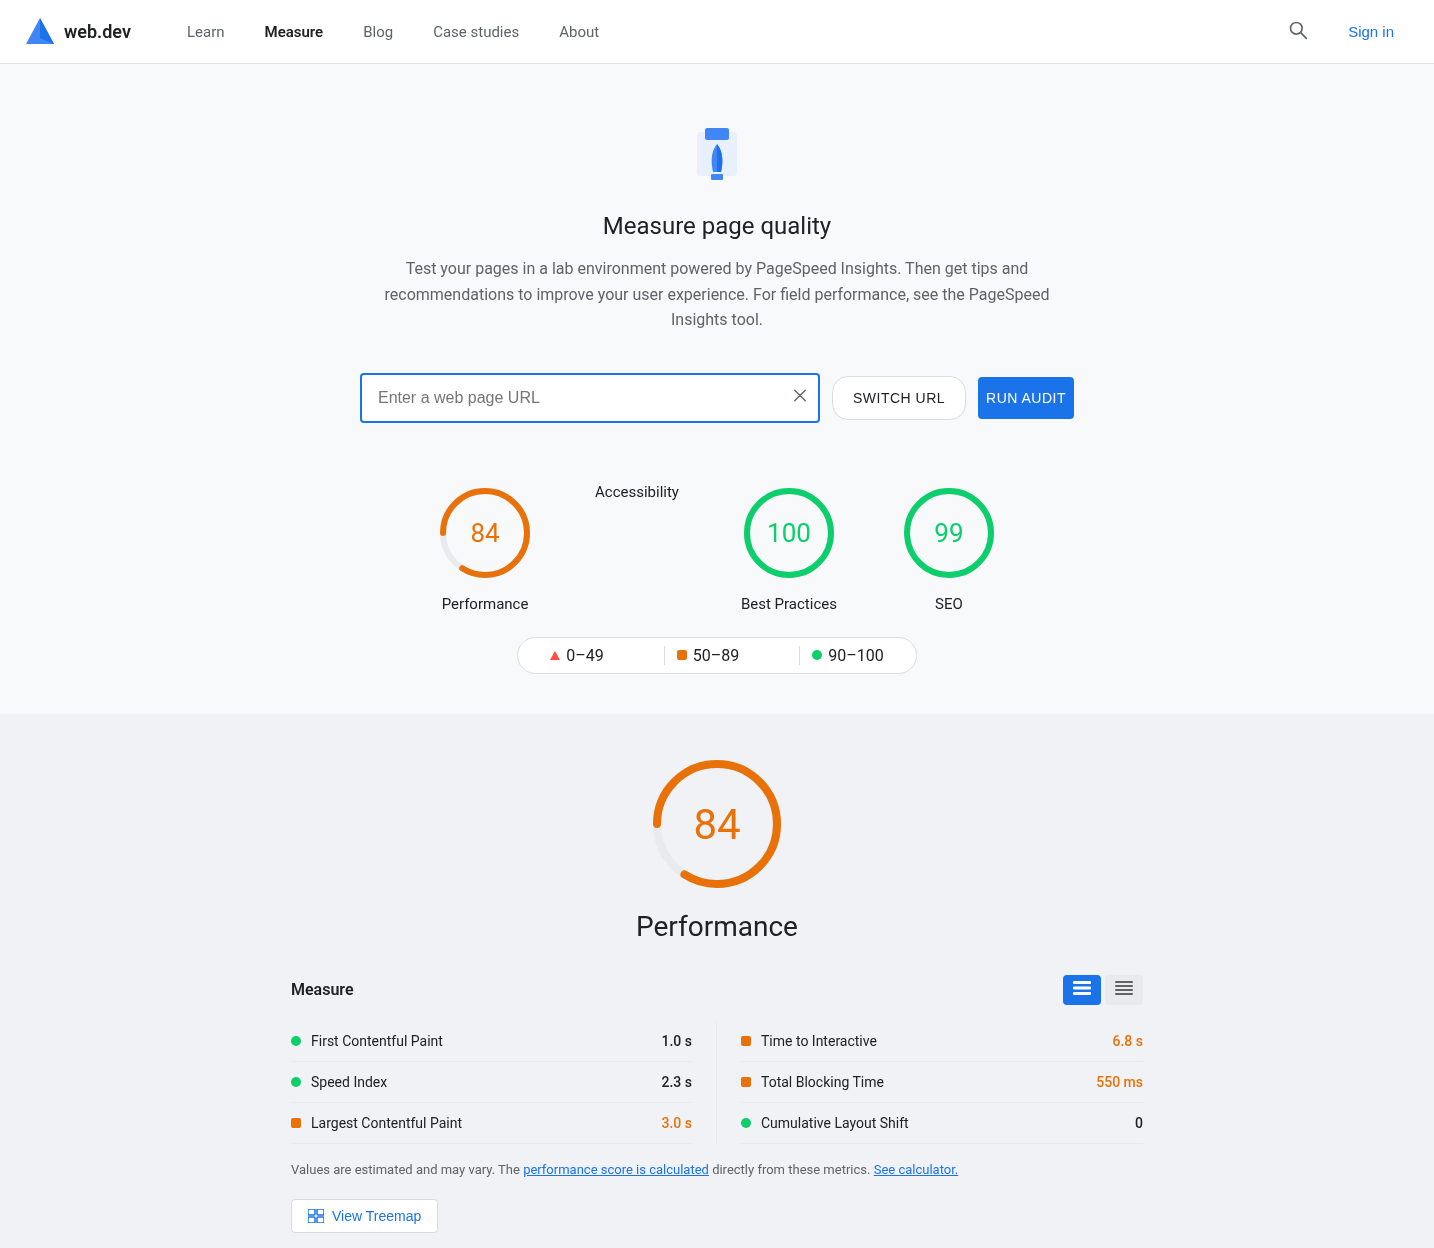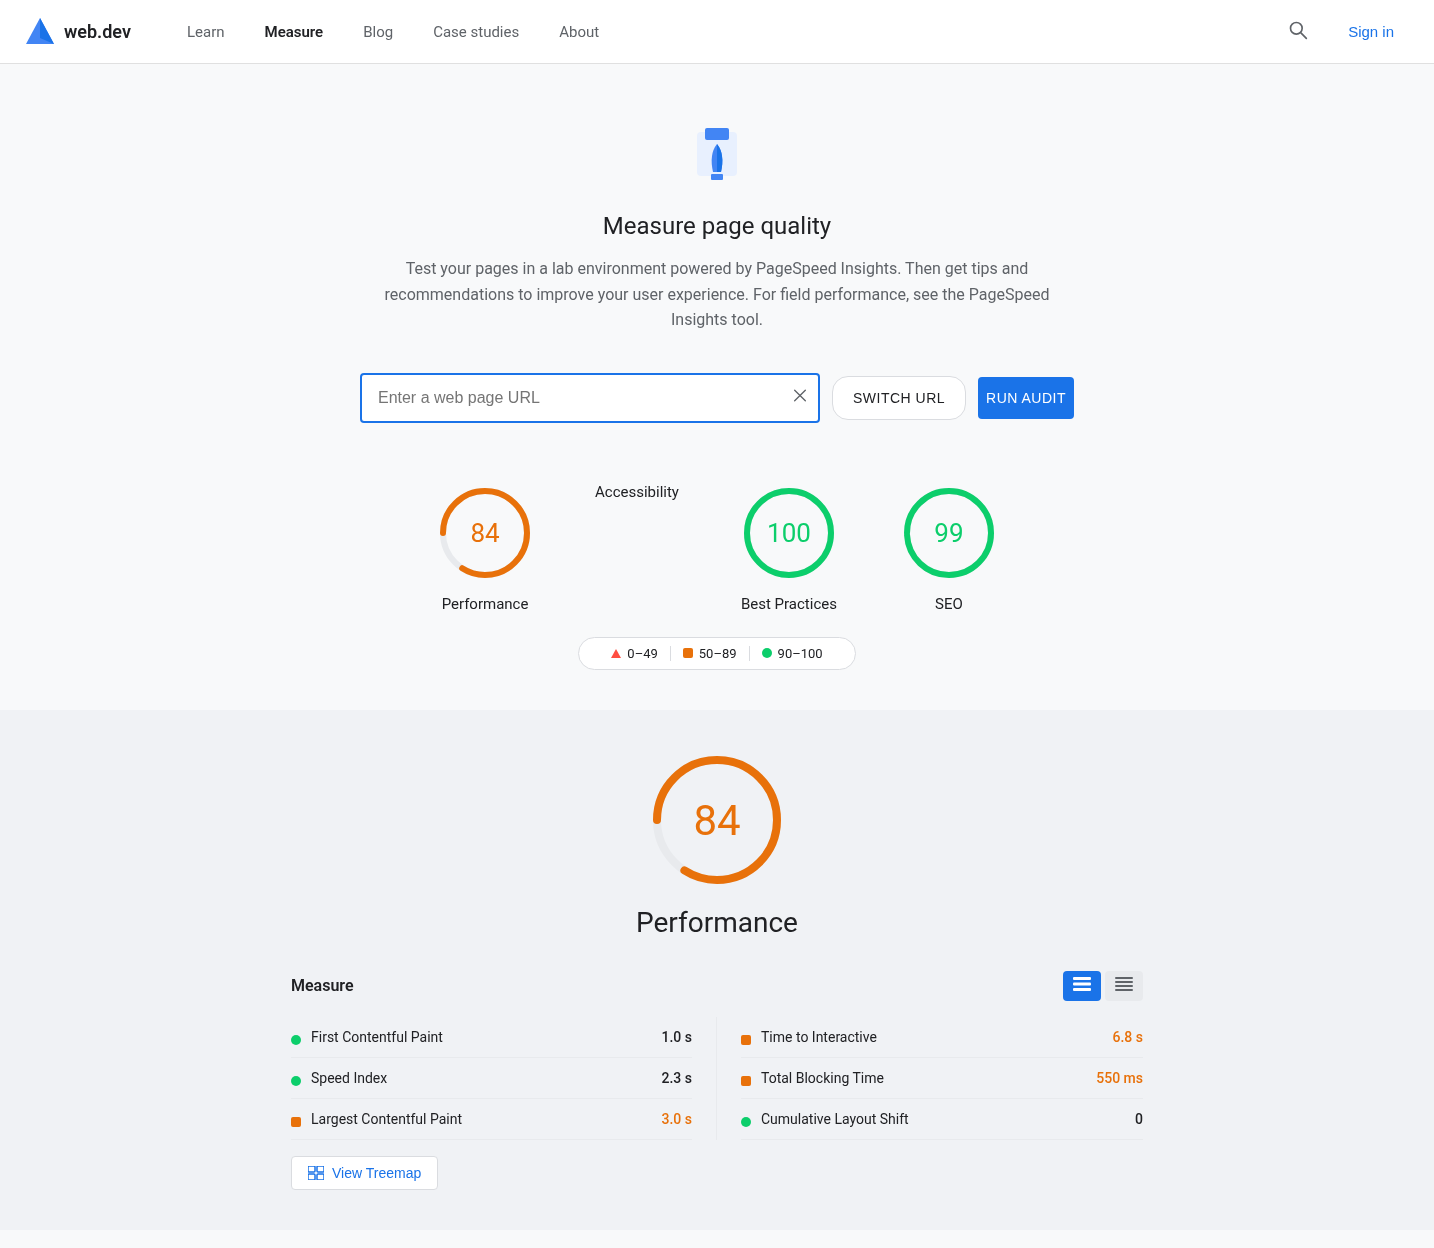--- a/index.html
+++ b/index.html
@@ -193,36 +193,37 @@
 
     
     .score-legend {
       display: flex;
       justify-content: center;
       gap: 0;
     }
     .legend-box {
       display: flex;
       align-items: center;
-      gap: 0;
+      gap: 16px;
       padding: 8px 20px;
       border: 1px solid #dadce0;
-      font-size: 13px;
+      font-size: 16px;
       color: #202124;
       background: #fff;
       border-radius: 20px;
     }
     .legend-item {
       display: flex;
       align-items: center;
       gap: 6px;
       padding: 0 12px;
     }
     .legend-item + .legend-item {
       border-left: 1px solid #dadce0;
+      margin-left: 32px;
     }
 
     
     .perf-section {
       background: #f0f2f5;
       padding: 40px 24px;
     }
     .perf-score-circle {
       display: flex;
       flex-direction: column;
@@ -289,21 +290,21 @@
     }
 
     .metrics-grid {
       display: grid;
       grid-template-columns: 1fr 1fr;
       gap: 0;
       margin-bottom: 16px;
     }
     .metric-row {
       display: flex;
-      align-items: flex-end;
+      align-items: center;
       gap: 10px;
       padding: 12px 0;
       border-bottom: 1px solid #e8eaed;
     }
     .metric-dot {
       width: 10px;
       height: 10px;
       border-radius: 50%;
       flex-shrink: 0;
     }
@@ -526,20 +527,23 @@
     <span class="metric-value" style="color:#e8710a">550 ms</span>
   </div>
           <div class="metric-row">
     <div class="metric-dot" style="background:#0cce6b"></div>
     <span class="metric-name">Cumulative Layout Shift</span>
     <span class="metric-value" style="color:#202124">0</span>
   </div>
         </div>
       </div>
 
+    <p class="metrics-note">
+      <span>Values are estimated and may vary. The </span><a href="#">performance score is calculated</a><span> directly from these metrics. </span><a href="#">See calculator.</a>
+    </p>
 
     <button class="view-treemap-btn">
       <svg width="16" height="14" viewBox="0 0 16 14">
         <rect x="0" y="0" width="7" height="6" rx="1" fill="none" stroke="#1a73e8" stroke-width="1.5"></rect>
         <rect x="9" y="0" width="7" height="6" rx="1" fill="none" stroke="#1a73e8" stroke-width="1.5"></rect>
         <rect x="0" y="8" width="7" height="6" rx="1" fill="none" stroke="#1a73e8" stroke-width="1.5"></rect>
         <rect x="9" y="8" width="7" height="6" rx="1" fill="none" stroke="#1a73e8" stroke-width="1.5"></rect>
       </svg>
       <span>View Treemap</span>
     </button>

